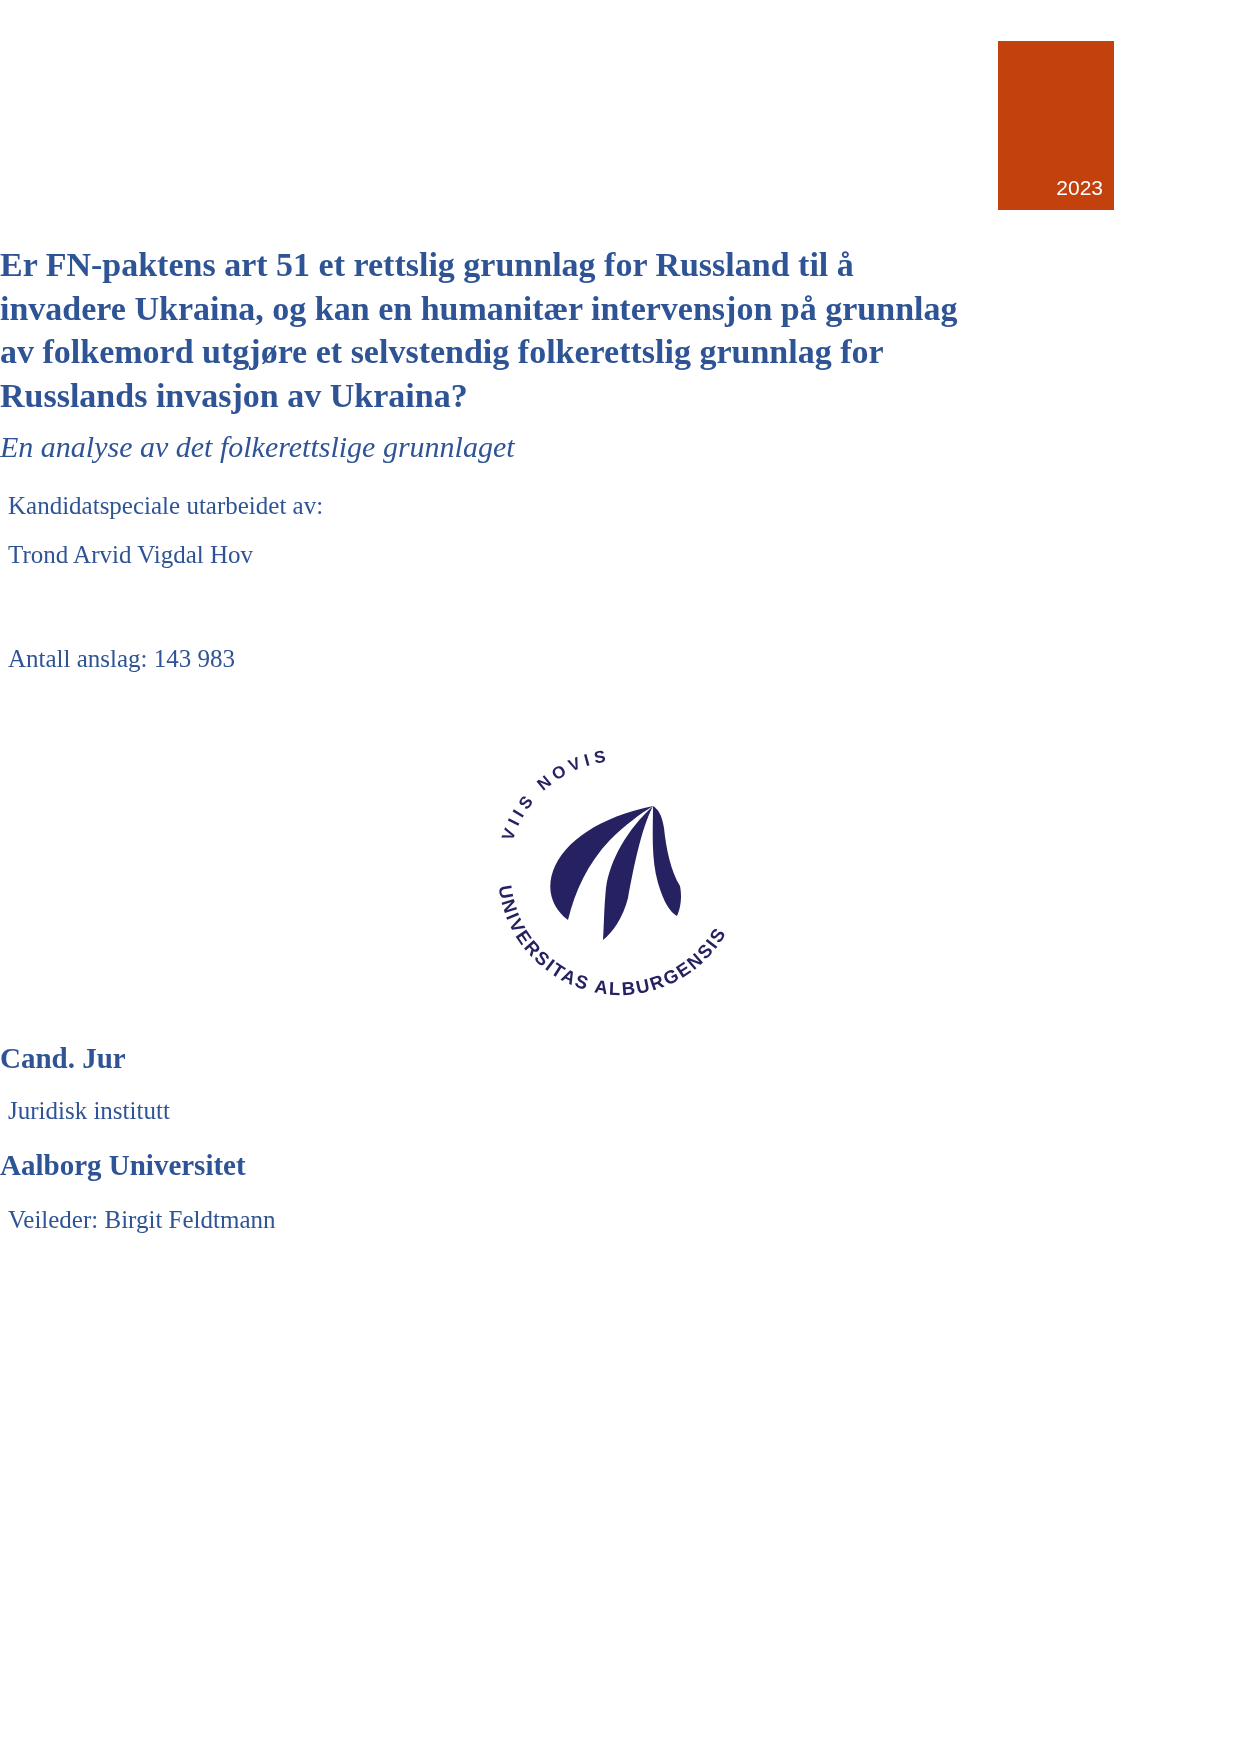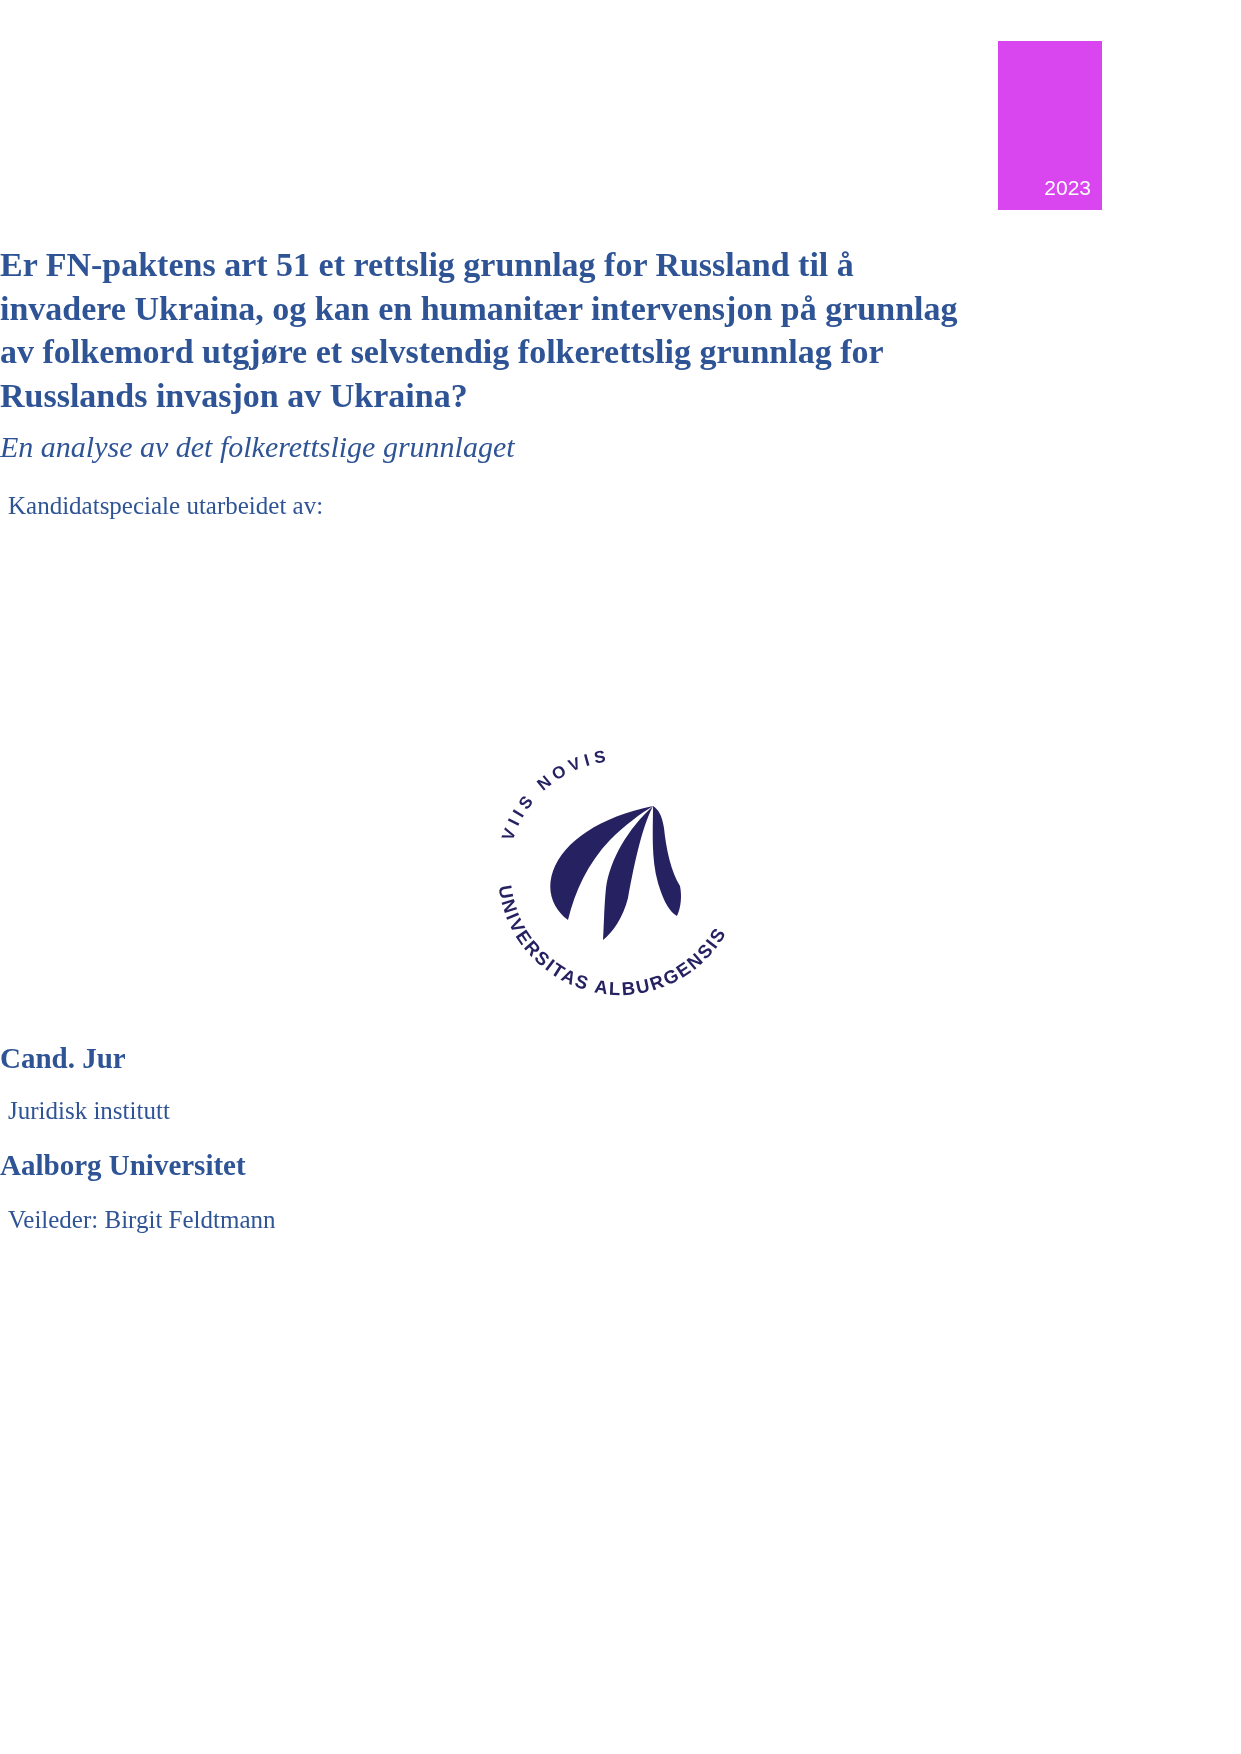--- a/index.html
+++ b/index.html
@@ -7,22 +7,22 @@
     position:relative;
     width:1241px;height:1754px;
     margin:0 auto;
     background:#ffffff;
     overflow:hidden;
     font-family:"Liberation Serif","DejaVu Serif",serif;
     color:#2F5496;
   }
   
   .year-badge{
-    position:absolute;left:998px;top:41px;width:104px;height:169px;
-    background:#d946ef;
+    position:absolute;left:998px;top:41px;width:116px;height:169px;
+    background:#c2410c;
     display:flex;align-items:flex-end;justify-content:flex-end;
     box-sizing:border-box;padding:0 11px 12px 0;
   }
   .year-badge span{
     font-family:"Liberation Sans","DejaVu Sans",sans-serif;
     font-size:21px;line-height:1;color:#ffffff;
   }
   
   .centered{position:absolute;left:0;right:0;}
   .title{top:243px;font-size:34px;line-height:43.5px;font-weight:bold;margin:0;}
@@ -59,20 +59,22 @@
   <h1 class="centered title">
     <div>Er FN-paktens art 51 et rettslig grunnlag for Russland til å</div>
     <div>invadere Ukraina, og kan en humanitær intervensjon på grunnlag</div>
     <div>av folkemord utgjøre et selvstendig folkerettslig grunnlag for</div>
     <div>Russlands invasjon av Ukraina?</div>
   </h1>
 
   <div class="centered subtitle">En analyse av det folkerettslige grunnlaget</div>
 
   <div class="centered txt-md prepared">Kandidatspeciale utarbeidet av:</div>
+  <div class="centered txt-md author">Trond Arvid Vigdal Hov</div>
+  <div class="centered txt-md anslag">Antall anslag: 143 983</div>
 
   <div class="logo">
     <svg viewBox="0 0 280 280" xmlns="http://www.w3.org/2000/svg">
       <defs>
         <path id="arcTop" d="M 28,140 A 112,112 0 0 1 252,140"></path>
         <path id="arcBottom" d="M 18,140 A 122,122 0 0 0 262,140"></path>
       </defs>
       <text font-size="17" letter-spacing="4.5">
         <textPath href="#arcTop" startOffset="9%">VIIS NOVIS</textPath>
       </text>

